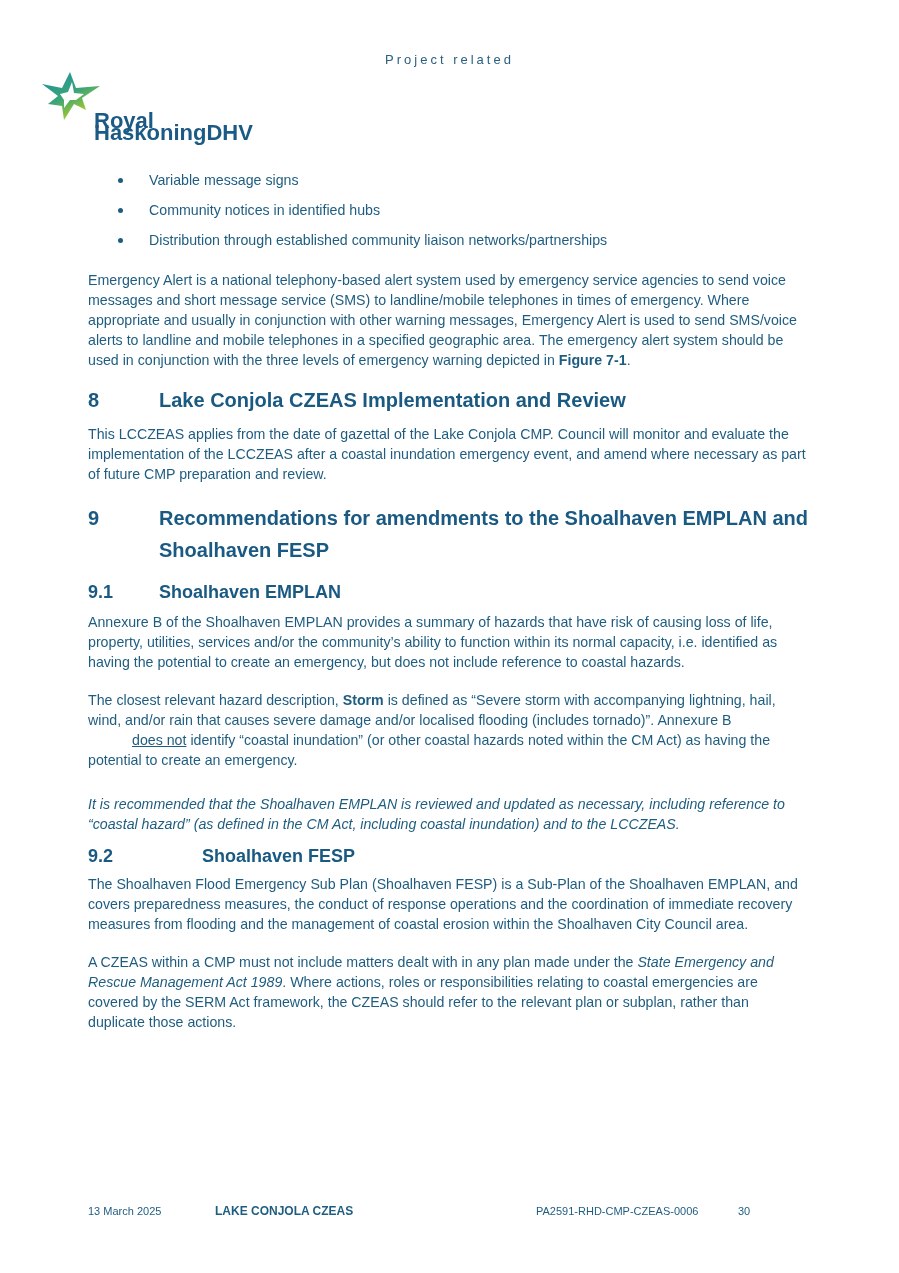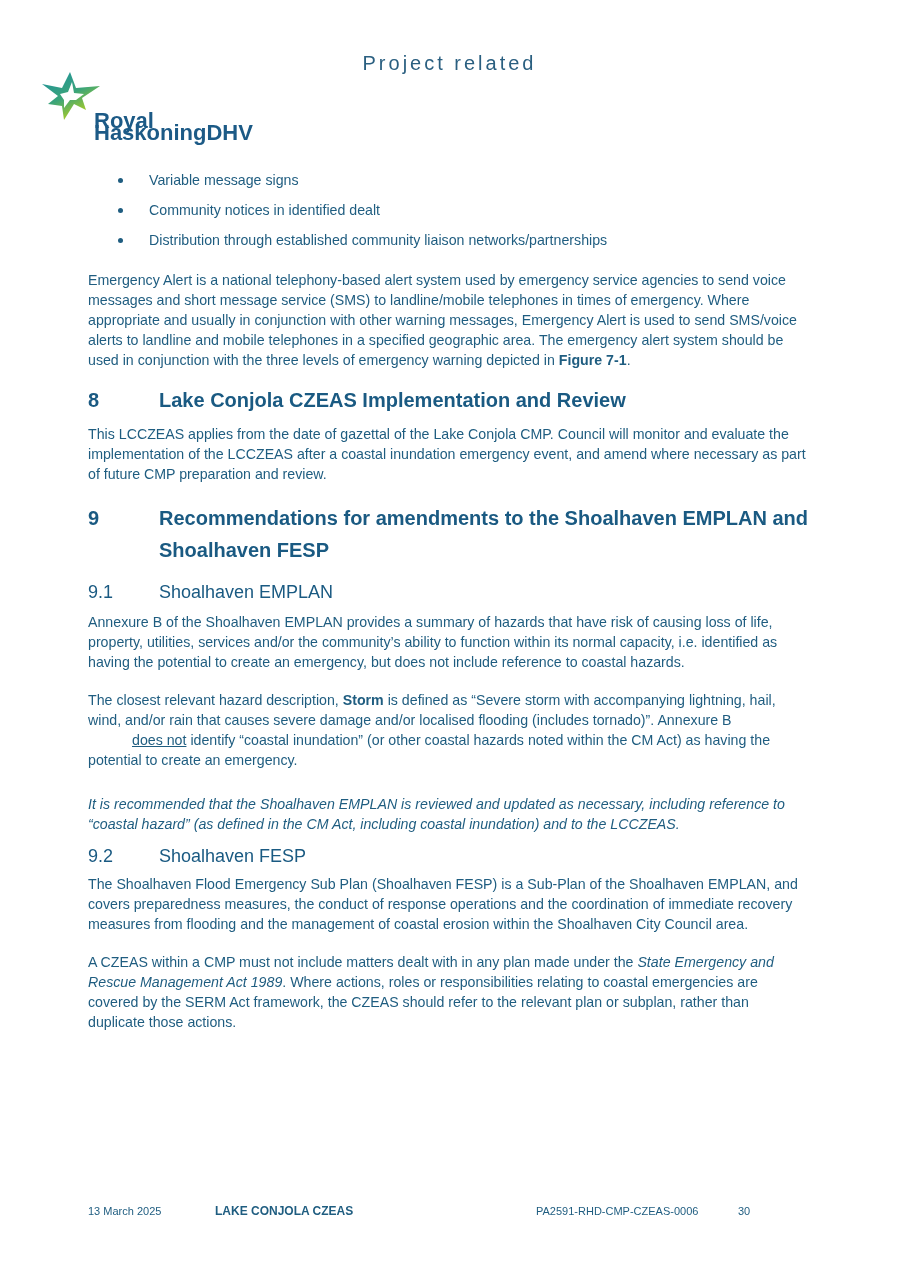--- a/index.html
+++ b/index.html
@@ -1,42 +1,42 @@
 <!DOCTYPE html>
 <html><head>
 <meta charset="utf-8">
 <style>
   html, body { margin: 0; padding: 0; background: #ffffff; }
   body { width: 899px; height: 1273px; position: relative; overflow: hidden;
          font-family: "Liberation Sans", sans-serif; color: #1f5a7a; }
   .header-text { position: absolute; top: 52px; left: 0; width: 899px; text-align: center;
-                 font-size: 20px; letter-spacing: 3px; color: #2a5f80; }
+                 font-size: 13px; letter-spacing: 3px; color: #2a5f80; }
   .logo { position: absolute; left: 40px; top: 70px; width: 220px; height: 80px; }
   .logo svg { position: absolute; left: 0; top: 0; }
   .logo .l1, .logo .l2 { position: absolute; left: 54px; font-weight: bold; color: #1c5a86; font-size: 22px; line-height: 22px; }
   .logo .l1 { top: 40px; }
   .logo .l2 { top: 52px; }
   .content { position: absolute; left: 88px; top: 168px; width: 720px; font-size: 14.2px; line-height: 20px; color: #1f5d80; }
   ul.bullets { list-style: none; margin: 0; padding: 0; }
   ul.bullets li { position: relative; padding-left: 61px; height: 30px; line-height: 25px; }
   ul.bullets li .dot { position: absolute; left: 30px; top: 10px; width: 5px; height: 5px; border-radius: 50%; background: #1f5d80; }
   p { margin: 0; }
   .p-alert { margin-top: 12px; }
   h1 { margin: 0; font-size: 20px; font-weight: bold; color: #1a5a82; line-height: 32px; display: flex; }
   h1 .num { width: 71px; flex: none; }
-  h2 { margin: 0; font-size: 18px; font-weight: normal; color: #1a5a82; line-height: 24px; display: flex; }
+  h2 { margin: 0; font-size: 18px; font-weight: bold; color: #1a5a82; line-height: 24px; display: flex; }
   h2 .num { width: 71px; flex: none; }
   .h8 { margin-top: 14px; }
   .p8 { margin-top: 8px; }
   .h9 { margin-top: 18px; }
   .h91 { margin-top: 14px; }
   .p91a { margin-top: 8px; }
   .gap { margin-top: 18px; }
   .italic { font-style: italic; margin-top: 24px; }
-  .h92 { margin-top: 10px; }
+  .h92 { margin-top: 10px; gap: 43px; }
   .p92a { margin-top: 6px; }
   .footer { position: absolute; top: 1205px; left: 88px; width: 700px; font-size: 11px; color: #1f5d80; }
   .footer span { position: absolute; top: 0; white-space: nowrap; }
   .f-date { left: 0; }
   .f-title { left: 127px; font-weight: bold; font-size: 12px; top: -1px !important; }
   .f-code { left: 448px; }
   .f-page { left: 650px; }
   u { text-decoration: underline; margin-left: 44px; }
 </style>
 </head>
@@ -56,21 +56,21 @@
     <path d="M2 14 L22 18 L30 2 L36 18 L60 16 L42 28 L46 40 L34 34 L24 50 L22 36 L8 34 L18 26 Z" fill="url(#lg)"></path>
     <path d="M20 24 L28 22 L32 12 L34 23 L44 24 L36 30 L30 30 L24 38 L24 30 Z" fill="#ffffff"></path>
   </svg>
   <div class="l1">Royal</div>
   <div class="l2">HaskoningDHV</div>
 </div>
 
 <div class="content">
   <ul class="bullets">
     <li><span class="dot"></span><span>Variable message signs</span></li>
-    <li><span class="dot"></span><span>Community notices in identified dealt</span></li>
+    <li><span class="dot"></span><span>Community notices in identified hubs</span></li>
     <li><span class="dot"></span><span>Distribution through established community liaison networks/partnerships</span></li>
   </ul>
 
   <p class="p-alert"><span>Emergency Alert is a national telephony-based alert system used by emergency service agencies to send voice messages and short message service (SMS) to landline/mobile telephones in times of emergency. Where appropriate and usually in conjunction with other warning messages, Emergency Alert is used to send SMS/voice alerts to landline and mobile telephones in a specified geographic area. The emergency alert system should be used in conjunction with the three levels of emergency warning depicted in </span><b>Figure 7-1</b><span>.</span></p>
 
   <h1 class="h8">
       <span class="num">8</span>
       <span>Lake Conjola CZEAS Implementation and Review</span>
     </h1>
   <p class="p8">This LCCZEAS applies from the date of gazettal of the Lake Conjola CMP. Council will monitor and evaluate the implementation of the LCCZEAS after a coastal inundation emergency event, and amend where necessary as part of future CMP preparation and review.</p>

